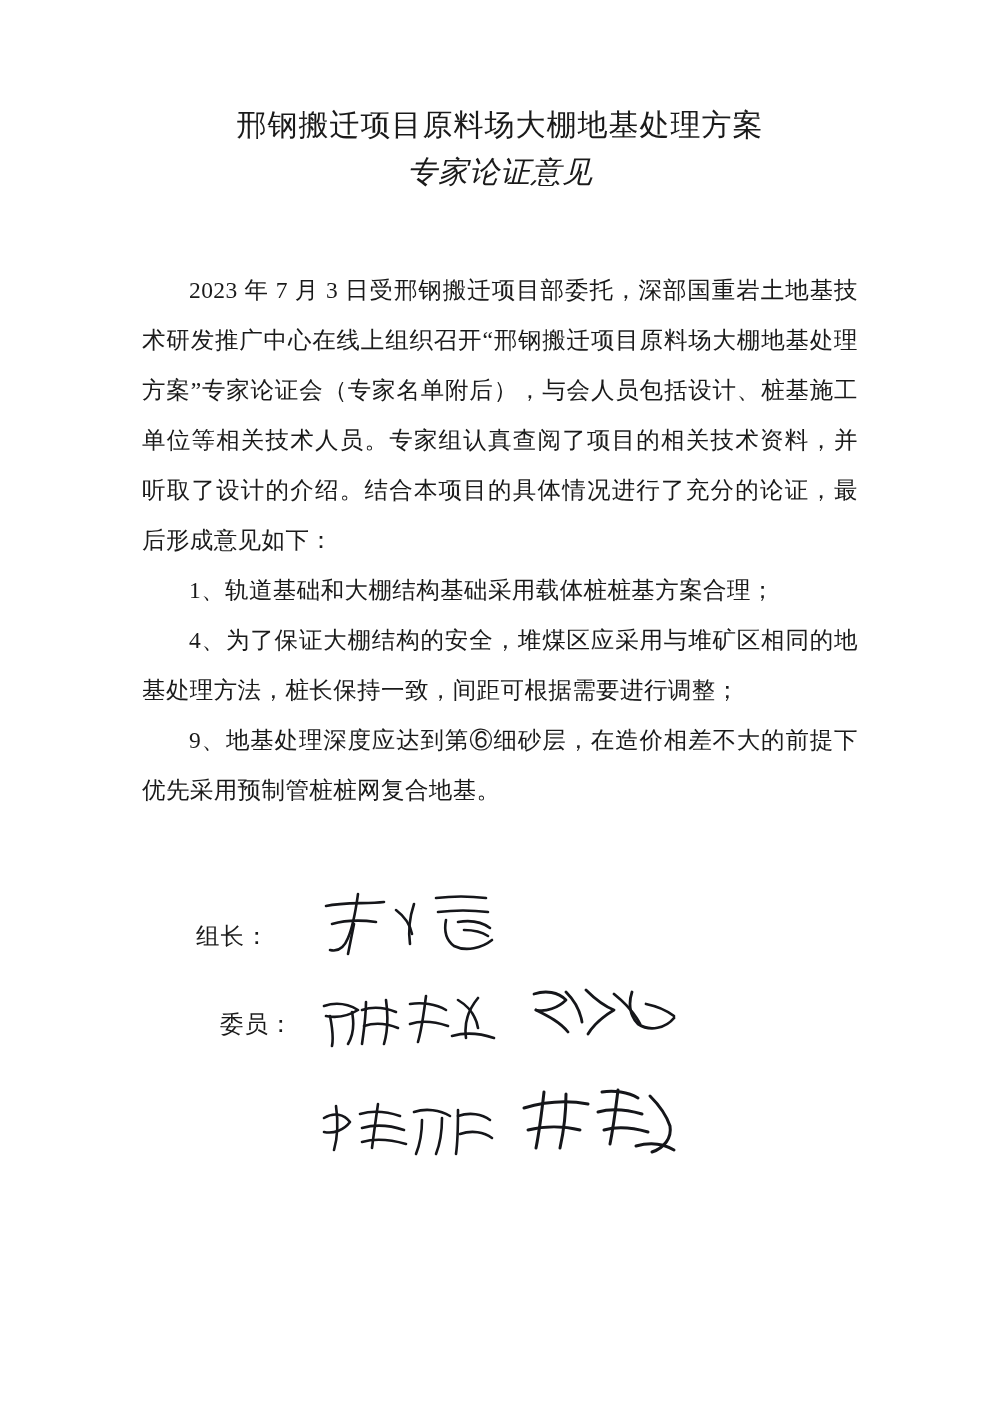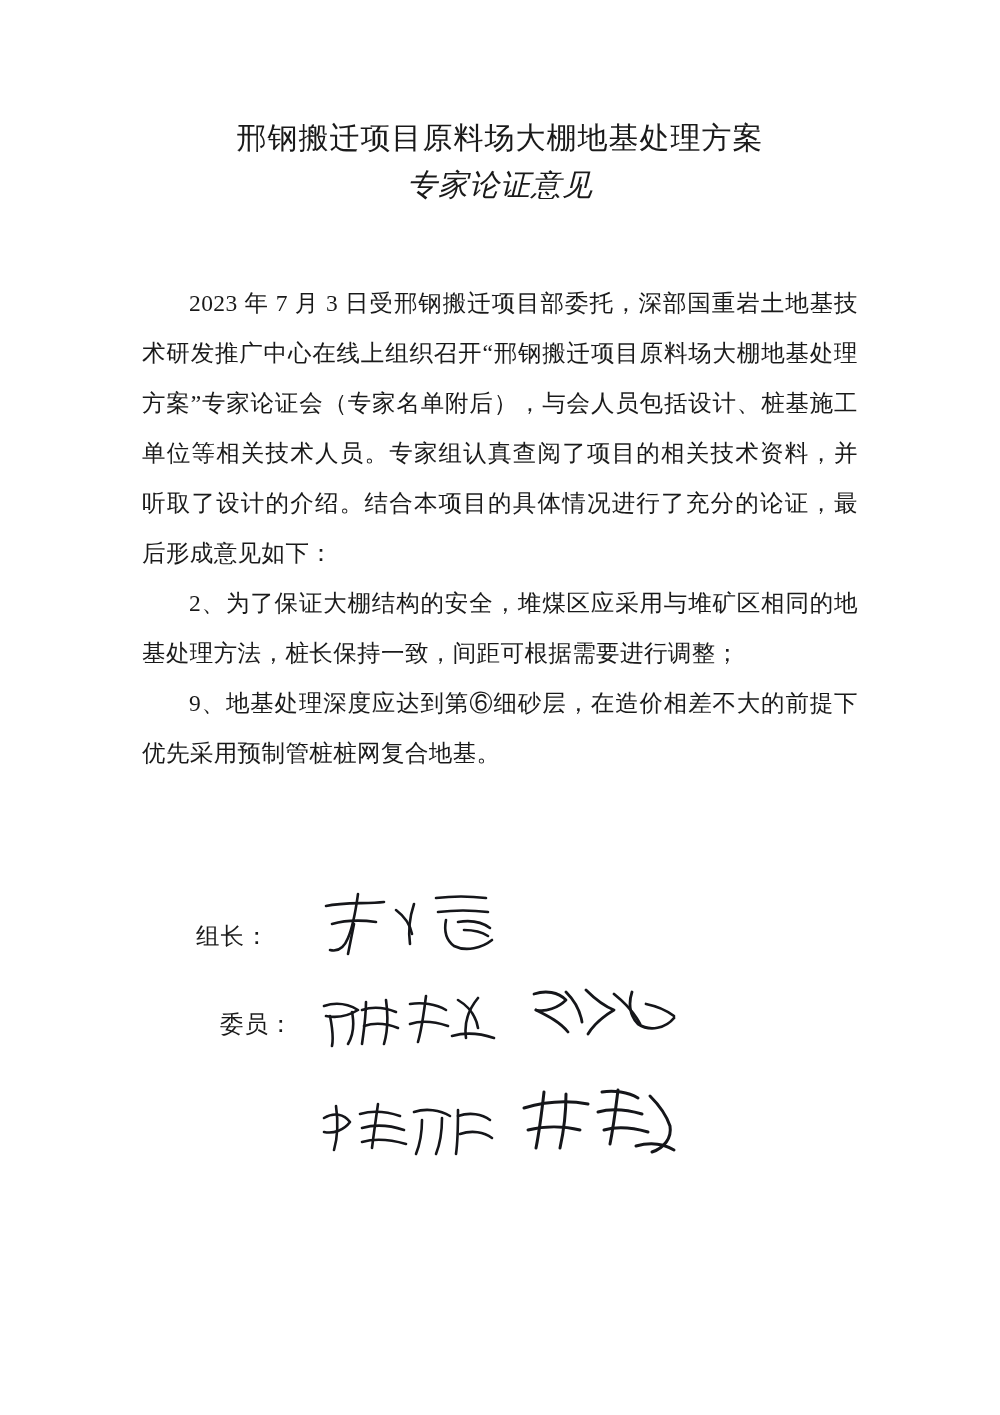--- a/index.html
+++ b/index.html
@@ -11,21 +11,21 @@
     width: 1000px;
     height: 1415px;
     position: relative;
     font-family: "Liberation Serif", "DejaVu Serif", serif;
     color: #1a1a1a;
     overflow: hidden;
   }
   .page {
     position: absolute;
     inset: 0;
-    padding: 13px;
+    padding: 0;
   }
   .doc-title {
     text-align: center;
     font-size: 30px;
     line-height: 1.55;
     letter-spacing: 1px;
     margin: 0;
     padding-top: 102px;
     font-weight: normal;
   }
@@ -76,21 +76,22 @@
 
 <div class="page">
 
   <h1 class="doc-title">
     <span>邢钢搬迁项目原料场大棚地基处理方案</span>
     <span class="line2">专家论证意见</span>
   </h1>
 
   <div class="body-block">
     <p class="para">2023 年 7 月 3 日受邢钢搬迁项目部委托，深部国重岩土地基技术研发推广中心在线上组织召开“邢钢搬迁项目原料场大棚地基处理方案”专家论证会（专家名单附后），与会人员包括设计、桩基施工单位等相关技术人员。专家组认真查阅了项目的相关技术资料，并听取了设计的介绍。结合本项目的具体情况进行了充分的论证，最后形成意见如下：</p>
-    <p class="para">2、为了保证大棚结构的安全，堆煤区应采用与堆矿区相同的地基处理方法，桩长保持一致，间距可根据需要进行调整；</p>
+    <p class="para">1、轨道基础和大棚结构基础采用载体桩桩基方案合理；</p>
+    <p class="para">4、为了保证大棚结构的安全，堆煤区应采用与堆矿区相同的地基处理方法，桩长保持一致，间距可根据需要进行调整；</p>
     <p class="para">9、地基处理深度应达到第⑥细砂层，在造价相差不大的前提下优先采用预制管桩桩网复合地基。</p>
   </div>
 
   <div class="sig-block">
 
     <div class="sig-label lbl-leader">组长：</div>
     <div class="sig-label lbl-members">委员：</div>
 
     <div class="sig-ink" style="left:318px; top:10px;">
       <svg width="190" height="70" viewBox="0 0 190 70" fill="none" stroke="#15161a" stroke-width="2.6" stroke-linecap="round" stroke-linejoin="round">

